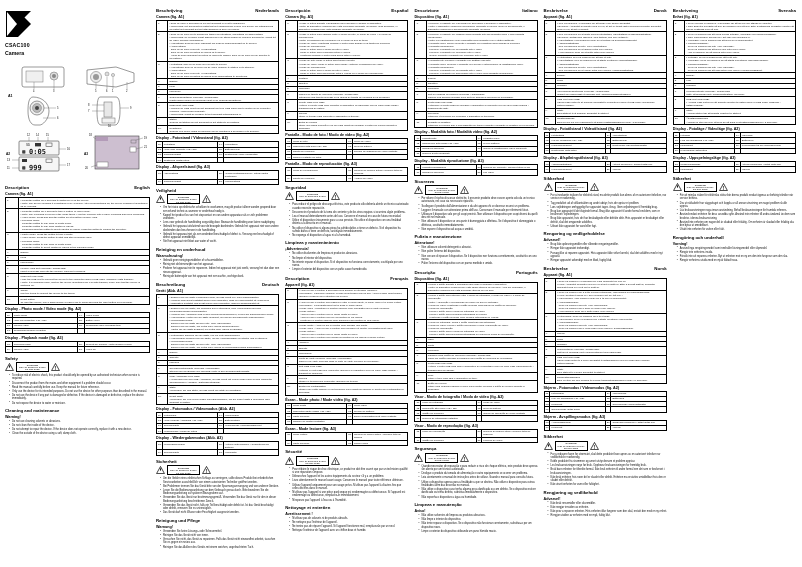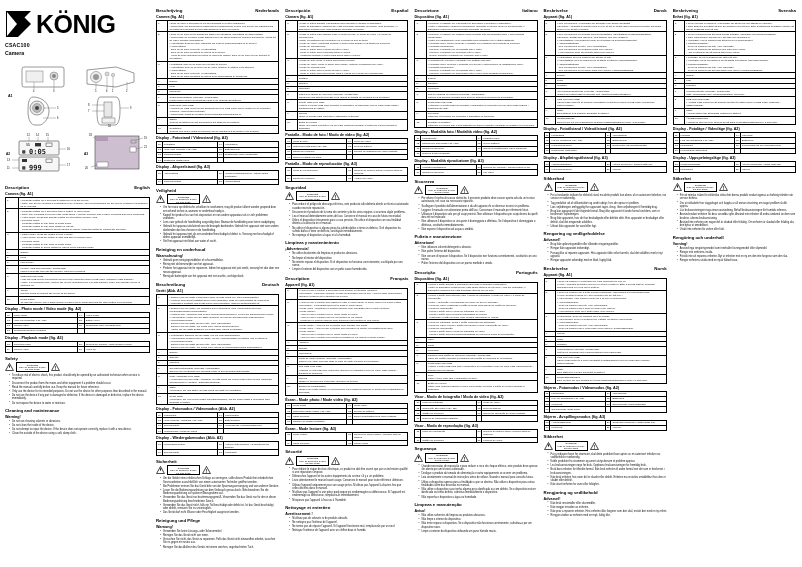--- a/index.html
+++ b/index.html
@@ -66,21 +66,20 @@
 
       <div class="brand">
         <span class="brand-mark">
           <svg viewBox="0 0 27 28" width="27" height="28">
             <path d="M1,1 L1,27 L13,27 L13,1 Z" fill="#000"></path>
             <path d="M13,1 L13,27 L26,14 Z" fill="#000"></path>
             <path d="M13,1 L26,1 L13,14 Z" fill="#000"></path>
             <path d="M2,2 L12,14 L2,26 Z" fill="#fff"></path>
           </svg>
         </span>
-        <span class="brand-name">KÖNIG</span>
       </div>
       <div class="model">CSAC100</div>
       <div class="prod">Camera</div>
 
       <div class="figs">
         <div class="figrow">
           <svg width="58" height="30" viewBox="0 0 58 30">
             <rect x="6" y="5" width="42" height="20" rx="2" fill="#fff" stroke="#555" stroke-width="0.6"></rect>
             <rect x="10" y="9" width="17" height="11" fill="#f0f0f0" stroke="#777" stroke-width="0.5"></rect>
             <circle cx="38" cy="14" r="4" fill="#ddd" stroke="#666" stroke-width="0.5"></circle>

